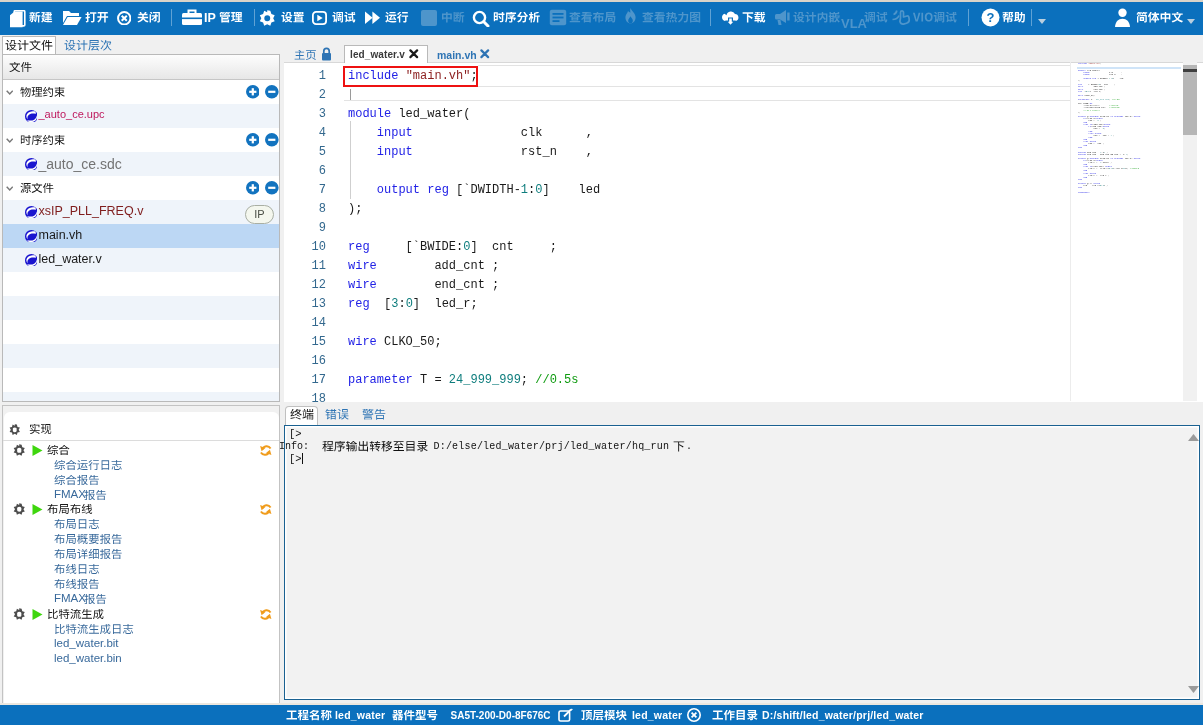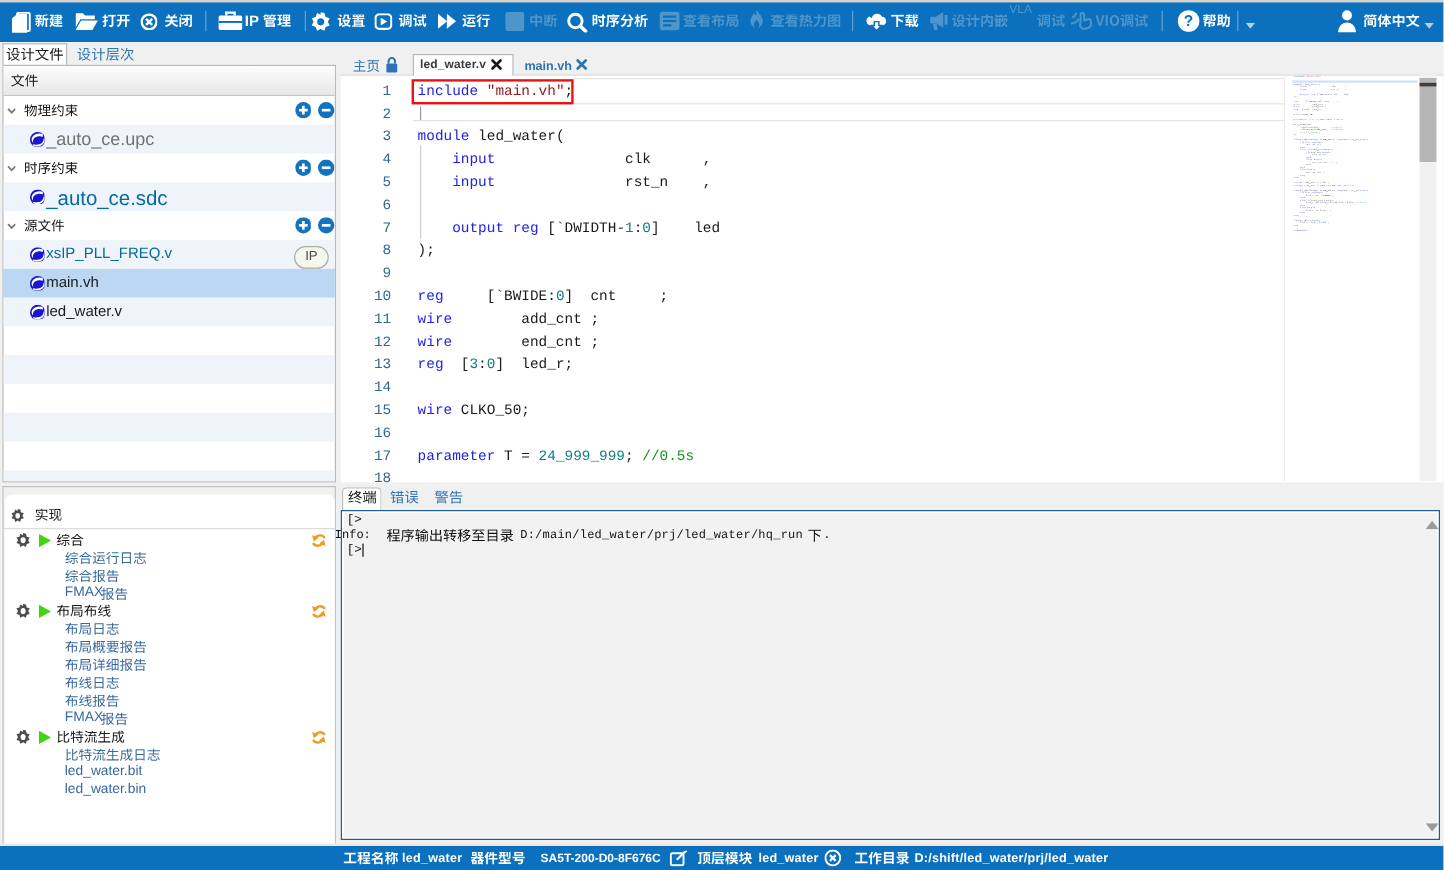--- a/index.html
+++ b/index.html
@@ -100,21 +100,21 @@
       <path fill="#ffffff" d="M0.6 0.3H11.2V1.7H0.6ZM4.9 1.6H6.4V10.5H4.9ZM5.7 4.4 6.7 3.3Q7.2 3.5 7.7 3.8Q8.3 4.1 8.8 4.5Q9.4 4.8 9.9 5.1Q10.4 5.4 10.7 5.7L9.7 7Q9.3 6.7 8.9 6.4Q8.4 6 7.9 5.7Q7.3 5.4 6.8 5Q6.2 4.7 5.7 4.4Z M20.5 0.2 21.5 -0.5Q21.8 -0.2 22 0.1Q22.3 0.3 22.5 0.6Q22.8 0.9 22.9 1.1L21.8 1.9Q21.6 1.5 21.2 1Q20.9 0.6 20.5 0.2ZM12.3 2H23.1V3.1H12.3ZM12.9 0.2H18.2V1.3H12.9ZM14.9 -0.6H16.3V2.6H14.9ZM18.8 -0.6H20.2Q20.1 0.9 20.2 2.4Q20.2 3.8 20.4 5Q20.5 6.2 20.7 7.1Q20.9 8 21.2 8.5Q21.5 9 21.8 9Q22 9 22.1 8.6Q22.2 8.2 22.2 7.3Q22.4 7.5 22.7 7.7Q23 8 23.3 8.1Q23.2 9 23 9.5Q22.8 10 22.5 10.2Q22.2 10.4 21.7 10.4Q21.1 10.4 20.6 10Q20.2 9.5 19.9 8.8Q19.6 8 19.3 7Q19.1 6 19 4.8Q18.9 3.5 18.8 2.2Q18.8 0.8 18.8 -0.6ZM21.5 3.6 22.7 3.9Q22.3 5.3 21.8 6.6Q21.2 7.8 20.4 8.8Q19.6 9.8 18.6 10.6Q18.5 10.3 18.2 10.1Q17.9 9.8 17.7 9.6Q18.6 9 19.3 8.1Q20.1 7.1 20.6 6Q21.1 4.9 21.5 3.6ZM12.5 4H18.5V5.1H12.5ZM15.4 5.3H16.7V10.5H15.4ZM13 7.4Q13 7.2 12.9 7Q12.9 6.8 12.8 6.5Q12.7 6.3 12.6 6.1Q12.8 6.1 12.9 5.9Q13.1 5.8 13.2 5.6Q13.3 5.4 13.6 5Q13.8 4.6 14 4.1Q14.3 3.5 14.5 3L15.8 3.3Q15.6 3.9 15.2 4.6Q14.9 5.2 14.5 5.7Q14.1 6.3 13.8 6.7V6.7Q13.8 6.7 13.7 6.8Q13.6 6.9 13.4 7Q13.3 7.1 13.2 7.2Q13 7.3 13 7.4ZM13 7.4V6.4L13.7 6H18.4L18.4 7.2H14Q13.7 7.2 13.4 7.2Q13.1 7.3 13 7.4ZM12.4 8.1Q13.2 8.1 14.2 8Q15.2 8 16.3 7.9Q17.5 7.8 18.6 7.7L18.6 8.9Q17.5 9 16.4 9.1Q15.4 9.2 14.4 9.2Q13.4 9.3 12.6 9.4Z"></path>
     </svg>
     <svg style="position:absolute;left:773px;top:9px" width="19" height="17" viewBox="0 0 19 17">
       <path fill="#4e95cb" d="M13 1v13l-6-3.4H3.5A1.6 1.6 0 0 1 2 9V6.6A1.6 1.6 0 0 1 3.5 5H7Z"></path>
       <rect x="14.2" y="3.5" width="2.4" height="8" fill="#4e95cb"></rect>
       <path fill="#4e95cb" d="M4.5 11h3l1 5h-3Z"></path>
     </svg>
     <svg class="" style="position:absolute;left:793px;top:12.1px;" width="47.2" height="11.8" viewBox="0 0 47.2 11.8">
       <path fill="#4e95cb" d="M1.2 0.4 2.1 -0.4Q2.4 -0.2 2.8 0.1Q3.2 0.5 3.5 0.8Q3.8 1.1 4 1.4L3 2.3Q2.8 2.1 2.5 1.7Q2.2 1.4 1.9 1Q1.5 0.7 1.2 0.4ZM1.9 10.3 1.6 9.1 1.9 8.6 4.2 6.7Q4.3 7 4.5 7.3Q4.6 7.7 4.7 7.9Q3.9 8.6 3.4 9Q2.9 9.4 2.6 9.7Q2.3 9.9 2.2 10.1Q2 10.2 1.9 10.3ZM0.4 3.1H2.5V4.4H0.4ZM5.9 -0.2H9.1V1.1H5.9ZM4.5 4.5H9.9V5.9H4.5ZM9.5 4.5H9.7L9.9 4.5L10.8 4.8Q10.4 6.1 9.8 7Q9.2 8 8.4 8.6Q7.5 9.3 6.5 9.8Q5.5 10.2 4.3 10.5Q4.2 10.2 4 9.8Q3.9 9.5 3.7 9.3Q4.7 9.1 5.7 8.7Q6.6 8.3 7.3 7.8Q8.1 7.2 8.6 6.5Q9.2 5.7 9.5 4.7ZM6 5.6Q6.5 6.5 7.3 7.3Q8.1 8 9.1 8.5Q10.2 9 11.5 9.3Q11.4 9.4 11.2 9.6Q11 9.8 10.9 10.1Q10.7 10.3 10.6 10.5Q8.6 10 7.2 8.9Q5.7 7.8 4.9 6ZM5.5 -0.2H6.9V1.1Q6.9 1.7 6.7 2.3Q6.5 2.9 6.1 3.5Q5.7 4 4.8 4.4Q4.7 4.3 4.5 4.1Q4.4 3.9 4.2 3.7Q4 3.5 3.9 3.4Q4.6 3.1 5 2.7Q5.3 2.3 5.4 1.9Q5.5 1.5 5.5 1.1ZM8.4 -0.2H9.8V2.4Q9.8 2.6 9.8 2.7Q9.9 2.9 10 2.9Q10 2.9 10.2 2.9Q10.3 2.9 10.4 2.9Q10.5 2.9 10.6 2.9Q10.7 2.9 10.9 2.8Q11.1 2.8 11.2 2.8Q11.2 3 11.3 3.4Q11.3 3.7 11.3 4Q11.2 4 11 4Q10.8 4 10.6 4Q10.5 4 10.4 4Q10.2 4 10.1 4Q9.9 4 9.8 4Q9.3 4 9 3.9Q8.6 3.7 8.5 3.3Q8.4 3 8.4 2.4ZM1.9 10.3Q1.9 10.2 1.8 9.9Q1.6 9.7 1.5 9.5Q1.4 9.3 1.2 9.1Q1.4 9 1.5 8.9Q1.6 8.7 1.7 8.5Q1.8 8.2 1.8 8V3.1H3.2V8.9Q3.2 8.9 3 9.1Q2.8 9.2 2.6 9.5Q2.3 9.7 2.1 9.9Q1.9 10.1 1.9 10.3Z M13.2 0.4 14.1 -0.5Q14.4 -0.2 14.8 0.1Q15.2 0.4 15.5 0.7Q15.8 1 16.1 1.3L15.1 2.3Q14.9 2.1 14.6 1.7Q14.3 1.4 13.9 1.1Q13.5 0.7 13.2 0.4ZM14 10.4 13.7 9.1 14 8.6 16.6 6.8Q16.7 7 16.7 7.2Q16.8 7.5 16.9 7.7Q17 7.9 17.1 8.1Q16.2 8.7 15.6 9.1Q15.1 9.6 14.7 9.8Q14.4 10 14.3 10.2Q14.1 10.3 14 10.4ZM12.2 3.1H14.9V4.5H12.2ZM16.1 3.1H23.2V4.6H16.1ZM19 -0.5H20.5V10.5H19ZM14 10.4Q14 10.3 13.8 10Q13.7 9.8 13.6 9.5Q13.4 9.3 13.3 9.1Q13.5 9 13.8 8.7Q14 8.4 14 8V3.1H15.4V9.1Q15.4 9.1 15.3 9.2Q15.1 9.3 14.9 9.4Q14.7 9.6 14.5 9.7Q14.3 9.9 14.2 10.1Q14 10.3 14 10.4Z M28.8 4.7 29.8 3.9Q30.2 4.2 30.7 4.6Q31.1 5.1 31.5 5.5Q32 5.9 32.4 6.3Q32.7 6.7 33 7.1L31.8 8Q31.6 7.6 31.2 7.2Q30.9 6.8 30.4 6.4Q30 5.9 29.6 5.5Q29.1 5.1 28.8 4.7ZM28.8 -0.6H30.2V2.2Q30.2 2.8 30.2 3.5Q30.1 4.1 29.9 4.7Q29.7 5.4 29.3 6Q29 6.6 28.4 7.2Q27.9 7.7 27.1 8.2Q27 8.1 26.8 7.9Q26.6 7.7 26.4 7.5Q26.2 7.3 26 7.2Q26.8 6.8 27.3 6.3Q27.8 5.8 28.1 5.3Q28.4 4.8 28.5 4.3Q28.7 3.7 28.7 3.2Q28.8 2.7 28.8 2.2ZM24.7 1.4H33.6V2.8H26.1V10.5H24.7ZM33 1.4H34.4V8.9Q34.4 9.5 34.3 9.8Q34.1 10.1 33.7 10.3Q33.4 10.4 32.8 10.5Q32.2 10.5 31.4 10.5Q31.4 10.3 31.3 10.1Q31.3 9.8 31.2 9.5Q31.1 9.3 31 9.1Q31.3 9.1 31.7 9.1Q32 9.1 32.3 9.1Q32.6 9.1 32.7 9.1Q32.9 9.1 32.9 9.1Q33 9 33 8.9Z M45.5 3.4H45.7L45.9 3.3L46.8 3.5Q46.6 4.3 46.5 5.1Q46.3 5.9 46.1 6.5L45.1 6.2Q45.2 5.9 45.3 5.4Q45.3 5 45.4 4.5Q45.5 4 45.5 3.6ZM42.6 3.4H45.9V4.6H42.2ZM35.8 3.7H41.5V5H35.8ZM37.3 6H40.1V7.2H37.3ZM37.3 8.3H40.1V9.6H37.3ZM36.6 2.6H38V10.5H36.6ZM39.5 2.6H40.8V10.3H39.5ZM42.2 2.3 43.5 2.5Q43.3 3.7 43 4.8Q42.7 5.9 42.2 6.7Q42.1 6.6 41.9 6.4Q41.7 6.3 41.5 6.2Q41.3 6 41.1 6Q41.5 5.3 41.8 4.3Q42.1 3.4 42.2 2.3ZM36.5 -0.2H37.9V1H44.7V-0.2H46.2V2.2H36.5ZM40.5 -0.6H42V1.7H40.5ZM43.3 5.1H44.7V5.5Q44.7 5.9 44.6 6.5Q44.5 7.1 44.2 7.8Q44 8.5 43.4 9.2Q42.9 9.9 42 10.5Q41.8 10.3 41.5 10Q41.2 9.8 40.9 9.6Q41.8 9.1 42.2 8.5Q42.7 7.9 43 7.4Q43.2 6.8 43.2 6.3Q43.3 5.8 43.3 5.5ZM44.5 6.6Q44.8 7.5 45.4 8.3Q46 9 46.8 9.4Q46.7 9.6 46.5 9.7Q46.3 9.9 46.1 10.1Q46 10.3 45.9 10.5Q45 10 44.3 9Q43.7 8 43.3 6.9Z"></path>
     </svg>
-    <div class="ab" style="left:841px;top:3px;color:#4e95cb;font-weight:normal;font-size:10px">VLA</div>
+    <div class="ab" style="left:841px;top:16px;color:#4e95cb;font-weight:bold;font-size:13px">VLA</div>
     <svg class="" style="position:absolute;left:864px;top:12.1px;" width="23.6" height="11.8" viewBox="0 0 23.6 11.8">
       <path fill="#4e95cb" d="M4.4 -0.2H5.6V4.4Q5.6 5.1 5.6 5.9Q5.5 6.7 5.4 7.6Q5.3 8.4 5 9.1Q4.7 9.9 4.3 10.5Q4.2 10.4 4 10.2Q3.8 10.1 3.7 9.9Q3.5 9.8 3.3 9.7Q3.8 9 4 8.1Q4.3 7.2 4.3 6.2Q4.4 5.3 4.4 4.4ZM5.1 -0.2H10.4V1.1H5.1ZM9.8 -0.2H11V9Q11 9.5 10.9 9.8Q10.8 10.1 10.5 10.2Q10.2 10.4 9.8 10.4Q9.4 10.5 8.8 10.5Q8.7 10.3 8.7 10.1Q8.6 9.8 8.5 9.6Q8.4 9.4 8.4 9.2Q8.7 9.2 9.1 9.2Q9.4 9.2 9.5 9.2Q9.8 9.2 9.8 9ZM6.2 2.1H9.2V3.1H6.2ZM5.9 3.9H9.5V4.9H5.9ZM7.1 1.3H8.2V4.6H7.1ZM6.6 5.6H9.2V8.5H6.6V7.6H8.2V6.6H6.6ZM6 5.6H7.1V9.1H6ZM0.9 0.4 1.9 -0.4Q2.2 -0.2 2.5 0.2Q2.9 0.5 3.2 0.8Q3.6 1.1 3.8 1.4L2.8 2.4Q2.6 2.1 2.3 1.8Q2 1.4 1.6 1.1Q1.3 0.7 0.9 0.4ZM1.9 10.3 1.6 9 1.8 8.6 3.8 6.9Q3.9 7.2 4.1 7.5Q4.2 7.9 4.3 8.1Q3.6 8.7 3.2 9.1Q2.8 9.5 2.5 9.7Q2.3 9.9 2.1 10.1Q2 10.2 1.9 10.3ZM0.4 3.1H2.5V4.4H0.4ZM1.9 10.3Q1.9 10.1 1.7 10Q1.5 9.8 1.4 9.6Q1.2 9.5 1.1 9.4Q1.2 9.2 1.4 9Q1.6 8.8 1.7 8.5Q1.8 8.2 1.8 7.8V3.1H3.2V8.5Q3.2 8.5 3.1 8.6Q2.9 8.8 2.7 9Q2.6 9.2 2.4 9.4Q2.2 9.7 2.1 9.9Q1.9 10.1 1.9 10.3Z M12.9 0.4 13.9 -0.4Q14.2 -0.2 14.5 0.1Q14.9 0.5 15.2 0.8Q15.5 1.1 15.7 1.3L14.8 2.3Q14.6 2.1 14.3 1.7Q14 1.4 13.6 1.1Q13.3 0.7 12.9 0.4ZM13.8 10.3 13.5 9.1 13.9 8.6 16.2 7.2Q16.2 7.5 16.3 7.8Q16.4 8.2 16.5 8.4Q15.7 8.9 15.2 9.3Q14.7 9.6 14.4 9.8Q14.2 10 14 10.1Q13.9 10.2 13.8 10.3ZM12.4 3.1H14.5V4.4H12.4ZM15.9 1.7H23.2V3H15.9ZM16.3 4.4H19.4V5.7H16.3ZM17.3 5.2H18.5V8.6L17.3 8.7ZM16.1 8.5Q16.8 8.3 17.8 8.1Q18.7 7.8 19.7 7.6L19.9 8.8Q19 9.1 18.1 9.3Q17.2 9.6 16.4 9.8ZM21.1 0.1 22 -0.5Q22.4 -0.1 22.7 0.3Q23 0.8 23.2 1.1L22.2 1.8Q22 1.4 21.7 1Q21.4 0.5 21.1 0.1ZM19.6 -0.5H21Q21 0.9 21 2.2Q21.1 3.6 21.2 4.7Q21.3 5.9 21.4 6.7Q21.5 7.6 21.6 8Q21.8 8.5 21.9 8.5Q22.1 8.5 22.1 8.1Q22.2 7.7 22.2 6.9Q22.3 7 22.6 7.2Q22.8 7.3 23 7.5Q23.2 7.6 23.3 7.7Q23.2 8.5 23.1 9.1Q22.9 9.6 22.7 9.9Q22.5 10.2 22.3 10.3Q22.1 10.4 21.9 10.4Q21.3 10.4 21 9.9Q20.6 9.4 20.3 8.5Q20 7.6 19.9 6.2Q19.7 4.9 19.7 3.2Q19.6 1.5 19.6 -0.5ZM13.8 10.3Q13.7 10.1 13.6 9.9Q13.5 9.7 13.4 9.4Q13.3 9.2 13.1 9.1Q13.3 8.9 13.6 8.7Q13.8 8.4 13.8 8V3.1H15.1V9Q15.1 9 15 9.1Q14.8 9.2 14.6 9.3Q14.5 9.5 14.3 9.6Q14.1 9.8 13.9 10Q13.8 10.1 13.8 10.3Z"></path>
     </svg>
     <svg style="position:absolute;left:891px;top:9px" width="20" height="17" viewBox="0 0 20 17">
       <path fill="none" stroke="#4e95cb" stroke-width="1.7" d="M2.5 5.5C4.5 5 5.5 3.5 5.8 1.5M1.5 10.5C5 10.5 7 9 8 6.5"></path>
       <path fill="none" stroke="#4e95cb" stroke-width="1.7" stroke-linejoin="round" d="M9.5 9V3.4a1.5 1.5 0 0 1 3 0V8l3.6-1a1.4 1.4 0 0 1 1.7 1l.4 2.2c.3 1.8-.8 3.6-2.6 4.1l-2.3.6c-1.9.5-3.8-.6-4.4-2.4Z"></path>
     </svg>
     <svg class="" style="position:absolute;left:913px;top:12.1px;" width="43.9" height="11.8" viewBox="0 0 43.9 11.8">
       <path fill="#4e95cb" d="M2.6 9.4 -0.1 0.7H1.8L2.9 5Q3.1 5.7 3.3 6.4Q3.5 7 3.7 7.8H3.7Q3.9 7 4.1 6.4Q4.3 5.7 4.5 5L5.6 0.7H7.4L4.7 9.4Z M8.4 9.4V0.7H10.1V9.4Z M15.7 9.6Q14.6 9.6 13.7 9.1Q12.8 8.5 12.3 7.5Q11.8 6.5 11.8 5Q11.8 3.6 12.3 2.6Q12.8 1.6 13.7 1.1Q14.6 0.5 15.7 0.5Q16.9 0.5 17.8 1.1Q18.7 1.6 19.2 2.6Q19.6 3.6 19.6 5Q19.6 6.5 19.2 7.5Q18.7 8.5 17.8 9.1Q16.9 9.6 15.7 9.6ZM15.7 8.1Q16.4 8.1 16.9 7.7Q17.3 7.3 17.6 6.6Q17.9 6 17.9 5Q17.9 4.1 17.6 3.4Q17.3 2.8 16.9 2.4Q16.4 2 15.7 2Q15.1 2 14.6 2.4Q14.1 2.8 13.9 3.4Q13.6 4.1 13.6 5Q13.6 6 13.9 6.6Q14.1 7.3 14.6 7.7Q15.1 8.1 15.7 8.1Z M24.7 -0.2H25.9V4.4Q25.9 5.1 25.9 5.9Q25.8 6.7 25.7 7.6Q25.5 8.4 25.3 9.1Q25 9.9 24.6 10.5Q24.5 10.4 24.3 10.2Q24.1 10.1 23.9 9.9Q23.7 9.8 23.6 9.7Q24.1 9 24.3 8.1Q24.5 7.2 24.6 6.2Q24.7 5.3 24.7 4.4ZM25.4 -0.2H30.7V1.1H25.4ZM30 -0.2H31.3V9Q31.3 9.5 31.2 9.8Q31.1 10.1 30.8 10.2Q30.5 10.4 30.1 10.4Q29.7 10.5 29.1 10.5Q29 10.3 29 10.1Q28.9 9.8 28.8 9.6Q28.7 9.4 28.6 9.2Q29 9.2 29.4 9.2Q29.7 9.2 29.8 9.2Q30 9.2 30 9ZM26.4 2.1H29.5V3.1H26.4ZM26.2 3.9H29.8V4.9H26.2ZM27.4 1.3H28.5V4.6H27.4ZM26.9 5.6H29.5V8.5H26.9V7.6H28.5V6.6H26.9ZM26.3 5.6H27.3V9.1H26.3ZM21.2 0.4 22.1 -0.4Q22.5 -0.2 22.8 0.2Q23.2 0.5 23.5 0.8Q23.9 1.1 24 1.4L23.1 2.4Q22.9 2.1 22.6 1.8Q22.3 1.4 21.9 1.1Q21.6 0.7 21.2 0.4ZM22.2 10.3 21.9 9 22.1 8.6 24.1 6.9Q24.2 7.2 24.3 7.5Q24.5 7.9 24.6 8.1Q23.9 8.7 23.5 9.1Q23 9.5 22.8 9.7Q22.5 9.9 22.4 10.1Q22.3 10.2 22.2 10.3ZM20.7 3.1H22.8V4.4H20.7ZM22.2 10.3Q22.1 10.1 22 10Q21.8 9.8 21.6 9.6Q21.5 9.5 21.4 9.4Q21.5 9.2 21.7 9Q21.9 8.8 22 8.5Q22.1 8.2 22.1 7.8V3.1H23.5V8.5Q23.5 8.5 23.3 8.6Q23.2 8.8 23 9Q22.8 9.2 22.7 9.4Q22.5 9.7 22.3 9.9Q22.2 10.1 22.2 10.3Z M33.2 0.4 34.1 -0.4Q34.5 -0.2 34.8 0.1Q35.2 0.5 35.5 0.8Q35.8 1.1 36 1.3L35 2.3Q34.9 2.1 34.6 1.7Q34.3 1.4 33.9 1.1Q33.5 0.7 33.2 0.4ZM34.1 10.3 33.8 9.1 34.2 8.6 36.5 7.2Q36.5 7.5 36.6 7.8Q36.7 8.2 36.8 8.4Q36 8.9 35.5 9.3Q35 9.6 34.7 9.8Q34.5 10 34.3 10.1Q34.2 10.2 34.1 10.3ZM32.7 3.1H34.8V4.4H32.7ZM36.2 1.7H43.5V3H36.2ZM36.6 4.4H39.7V5.7H36.6ZM37.5 5.2H38.8V8.6L37.5 8.7ZM36.4 8.5Q37.1 8.3 38 8.1Q39 7.8 40 7.6L40.2 8.8Q39.3 9.1 38.4 9.3Q37.5 9.6 36.7 9.8ZM41.4 0.1 42.3 -0.5Q42.6 -0.1 43 0.3Q43.3 0.8 43.5 1.1L42.5 1.8Q42.3 1.4 42 1Q41.7 0.5 41.4 0.1ZM39.8 -0.5H41.3Q41.3 0.9 41.3 2.2Q41.4 3.6 41.4 4.7Q41.5 5.9 41.6 6.7Q41.8 7.6 41.9 8Q42.1 8.5 42.2 8.5Q42.3 8.5 42.4 8.1Q42.5 7.7 42.5 6.9Q42.6 7 42.9 7.2Q43.1 7.3 43.3 7.5Q43.5 7.6 43.6 7.7Q43.5 8.5 43.3 9.1Q43.2 9.6 43 9.9Q42.8 10.2 42.6 10.3Q42.4 10.4 42.2 10.4Q41.6 10.4 41.2 9.9Q40.8 9.4 40.6 8.5Q40.3 7.6 40.2 6.2Q40 4.9 39.9 3.2Q39.9 1.5 39.8 -0.5ZM34.1 10.3Q34 10.1 33.9 9.9Q33.8 9.7 33.7 9.4Q33.5 9.2 33.4 9.1Q33.6 8.9 33.8 8.7Q34.1 8.4 34.1 8V3.1H35.4V9Q35.4 9 35.3 9.1Q35.1 9.2 34.9 9.3Q34.7 9.5 34.5 9.6Q34.3 9.8 34.2 10Q34.1 10.1 34.1 10.3Z"></path>
     </svg>
@@ -173,63 +173,63 @@
     </svg>
     <svg style="position:absolute;left:265.2px;top:85.2px" width="13.6" height="13.6" viewBox="0 0 13.6 13.6">
       <circle cx="6.8" cy="6.8" r="6.8" fill="#1273bf"></circle>
       <rect x="3.1999999999999997" y="5.699999999999999" width="7.2" height="2.2" fill="#fff"></rect>
     </svg>
     <svg style="position:absolute;left:24.5px;top:109.6px" width="12.8" height="12.8" viewBox="0 0 12.8 12.8">
       <circle cx="6.4" cy="6.4" r="6.4" fill="#1a15cf"></circle>
       <path fill="#fff" d="M10.7 1.8000000000000007c-3.1-1.1-6.9-.2-8.6 2.2-1.2 1.7-.9 3.8.6 5.2-.6-1.7-.2-3.4 1.3-4.5 1.7-1.3 4.3-1.6 6.7-.8Z"></path>
       <path fill="#fff" d="M2.5000000000000004 11.3c2.9 1.4 6.6.9 8.4-1.2 1.3-1.5 1.3-3.4.2-4.9.4 1.6-.1 3.2-1.6 4.2-1.8 1.2-4.4 1.5-7 .9Z"></path>
     </svg>
-    <div class="ab" style="left:38.5px;top:108px;font-size:15px;color:#737373">_auto_ce.upc</div>
+    <div class="ab" style="left:38.5px;top:108px;font-size:11px;color:#be185d">_auto_ce.upc</div>
     <svg style="position:absolute;left:5.8px;top:137.8px" width="7.5" height="5.5" viewBox="0 0 7.5 5.5">
       <path fill="none" stroke="#787878" stroke-width="1.5" d="M0.7 0.7L3.75 3.9L6.8 0.7"></path>
     </svg>
     <svg class="" style="position:absolute;left:20px;top:134.8px;" width="45.2" height="11.3" viewBox="0 0 45.2 11.3">
       <path fill="#1a1a1a" d="M1.3 0.5H4.5V7.8H1.3V7.1H3.7V1.3H1.3ZM1.4 3.7H4V4.5H1.4ZM0.9 0.5H1.7V8.8H0.9ZM5 1.8H10.9V2.7H5ZM8.6 -0.4H9.5V8.7Q9.5 9.1 9.4 9.4Q9.2 9.6 8.9 9.7Q8.6 9.8 8.1 9.8Q7.5 9.8 6.7 9.8Q6.6 9.7 6.5 9.4Q6.5 9.1 6.4 9Q6.8 9 7.2 9Q7.6 9 7.9 9Q8.2 9 8.3 9Q8.5 9 8.6 8.9Q8.6 8.8 8.6 8.7ZM5.4 3.9 6.1 3.6Q6.4 4 6.7 4.5Q7 5 7.3 5.4Q7.6 5.9 7.8 6.3L7.1 6.7Q6.9 6.3 6.6 5.9Q6.3 5.4 6 4.9Q5.7 4.4 5.4 3.9Z M14.6 2.4H20.3V3.1H14.6ZM13.9 5.2H21.4V6H13.9ZM17.4 5.5H18.3V9Q18.3 9.3 18.2 9.5Q18 9.7 17.7 9.8Q17.4 9.9 16.9 9.9Q16.4 10 15.6 10Q15.6 9.8 15.5 9.6Q15.4 9.3 15.3 9.2Q15.8 9.2 16.1 9.2Q16.5 9.2 16.8 9.2Q17 9.2 17.1 9.2Q17.3 9.2 17.4 9.1Q17.4 9.1 17.4 8.9ZM21.1 5.2H21.3L21.4 5.2L22 5.5Q21.6 6.1 21.1 6.7Q20.6 7.3 20.2 7.7L19.5 7.4Q19.9 7 20.4 6.5Q20.8 5.9 21.1 5.4ZM20 2.4H20.2L20.4 2.4L21 2.8Q20.6 3.2 20.1 3.6Q19.6 4 19 4.3Q18.5 4.7 18 4.9Q17.9 4.8 17.7 4.7Q17.6 4.5 17.5 4.4Q18 4.2 18.4 3.9Q18.9 3.6 19.3 3.2Q19.8 2.9 20 2.6ZM13.1 0.8H22V1.6H13.1ZM12.7 0.8H13.5V4Q13.5 4.6 13.4 5.4Q13.4 6.2 13.3 7Q13.2 7.8 12.9 8.6Q12.7 9.3 12.4 10Q12.3 9.9 12.2 9.8Q12 9.7 11.9 9.6Q11.8 9.5 11.7 9.5Q12 8.9 12.2 8.2Q12.4 7.5 12.5 6.7Q12.6 6 12.6 5.3Q12.7 4.6 12.7 4ZM15.5 4.1 16 3.6Q16.5 3.8 17.1 4.1Q17.8 4.4 18.3 4.6Q18.9 4.9 19.3 5.2L18.7 5.7Q18.4 5.5 17.8 5.2Q17.3 4.9 16.7 4.6Q16 4.3 15.5 4.1ZM16.6 -0.3 17.4 -0.5Q17.6 -0.2 17.9 0.2Q18.1 0.7 18.2 0.9L17.3 1.2Q17.2 0.9 17 0.5Q16.8 0.1 16.6 -0.3Z M23.4 7Q23.3 6.9 23.3 6.7Q23.3 6.6 23.2 6.4Q23.2 6.3 23.1 6.2Q23.3 6.2 23.5 6Q23.7 5.8 24 5.5Q24.1 5.3 24.4 5Q24.7 4.6 25.1 4.1Q25.4 3.6 25.8 3.1Q26.2 2.5 26.5 1.9L27.2 2.4Q26.5 3.5 25.6 4.6Q24.8 5.7 23.9 6.5V6.5Q23.9 6.5 23.8 6.6Q23.8 6.6 23.6 6.7Q23.5 6.8 23.4 6.8Q23.4 6.9 23.4 7ZM23.4 7 23.3 6.3 23.8 6 27.2 5.5Q27.2 5.6 27.2 5.8Q27.2 6.1 27.3 6.2Q26.1 6.4 25.3 6.5Q24.6 6.7 24.2 6.7Q23.8 6.8 23.6 6.9Q23.5 6.9 23.4 7ZM23.3 4.2Q23.3 4.2 23.2 4Q23.2 3.9 23.1 3.7Q23.1 3.5 23 3.4Q23.2 3.4 23.3 3.2Q23.5 3 23.7 2.8Q23.8 2.6 24 2.3Q24.2 2 24.4 1.5Q24.7 1.1 24.9 0.6Q25.2 0.1 25.4 -0.4L26.2 -0.1Q25.9 0.6 25.5 1.3Q25.1 2 24.7 2.6Q24.3 3.3 23.8 3.8V3.8Q23.8 3.8 23.7 3.8Q23.7 3.9 23.6 4Q23.4 4 23.4 4.1Q23.3 4.2 23.3 4.2ZM23.3 4.2 23.3 3.6 23.7 3.4 26.1 3.2Q26.1 3.3 26.1 3.5Q26.1 3.7 26.1 3.8Q25.2 3.9 24.7 4Q24.2 4.1 23.9 4.1Q23.6 4.1 23.5 4.2Q23.4 4.2 23.3 4.2ZM23.1 8.4Q23.6 8.4 24.3 8.2Q25 8.1 25.8 8Q26.6 7.8 27.4 7.7L27.4 8.4Q26.3 8.6 25.2 8.9Q24.1 9.1 23.2 9.3ZM28.5 1.6H32.6V2.4H28.5ZM32.2 1.6H33Q33 1.6 33 1.7Q33 1.8 33 1.9Q33 2 33 2.1Q33 4 32.9 5.3Q32.8 6.6 32.8 7.4Q32.7 8.3 32.6 8.7Q32.5 9.2 32.3 9.4Q32.1 9.7 31.9 9.7Q31.7 9.8 31.4 9.9Q31.1 9.9 30.7 9.9Q30.2 9.9 29.8 9.9Q29.7 9.7 29.7 9.4Q29.6 9.2 29.5 9Q30 9.1 30.5 9.1Q30.9 9.1 31.1 9.1Q31.3 9.1 31.4 9.1Q31.5 9 31.6 8.9Q31.7 8.8 31.8 8.3Q31.9 7.9 32 7.1Q32 6.2 32.1 4.9Q32.2 3.6 32.2 1.8ZM29 -0.5 29.8 -0.3Q29.6 0.6 29.3 1.4Q29 2.1 28.7 2.8Q28.3 3.5 27.9 4.1Q27.9 4 27.7 3.9Q27.6 3.8 27.5 3.7Q27.3 3.7 27.2 3.6Q27.6 3.1 28 2.5Q28.3 1.8 28.5 1.1Q28.8 0.3 29 -0.5ZM28.2 4.4 28.8 3.9Q29.2 4.2 29.7 4.7Q30.1 5.1 30.5 5.5Q30.8 5.9 31 6.3L30.4 6.8Q30.2 6.5 29.8 6Q29.5 5.6 29.1 5.2Q28.6 4.7 28.2 4.4Z M34.8 0.7H44.4V1.5H34.8ZM39.1 -0.4H40V9.9H39.1ZM39 5.6 39.7 5.9Q39.3 6.5 38.8 7Q38.2 7.6 37.6 8.1Q37 8.5 36.3 8.9Q35.6 9.3 34.9 9.6Q34.9 9.5 34.8 9.3Q34.7 9.2 34.6 9.1Q34.5 8.9 34.4 8.9Q35 8.6 35.7 8.3Q36.4 7.9 37 7.5Q37.6 7.1 38.1 6.6Q38.6 6.1 39 5.6ZM40.1 5.6Q40.6 6.3 41.4 6.9Q42.1 7.5 43 8.1Q43.9 8.6 44.8 8.8Q44.7 8.9 44.6 9.1Q44.5 9.2 44.4 9.3Q44.3 9.5 44.2 9.6Q43.3 9.2 42.4 8.7Q41.5 8.1 40.7 7.4Q40 6.7 39.4 5.9ZM36.4 3.5V5.3H42.7V3.5ZM35.5 2.8H43.6V6H35.5Z"></path>
     </svg>
     <svg style="position:absolute;left:245.7px;top:133.2px" width="13.6" height="13.6" viewBox="0 0 13.6 13.6">
       <circle cx="6.8" cy="6.8" r="6.8" fill="#1273bf"></circle>
       <rect x="3.1999999999999997" y="5.699999999999999" width="7.2" height="2.2" fill="#fff"></rect>
       <rect x="5.699999999999999" y="3.1999999999999997" width="2.2" height="7.2" fill="#fff"></rect>
     </svg>
     <svg style="position:absolute;left:265.2px;top:133.2px" width="13.6" height="13.6" viewBox="0 0 13.6 13.6">
       <circle cx="6.8" cy="6.8" r="6.8" fill="#1273bf"></circle>
       <rect x="3.1999999999999997" y="5.699999999999999" width="7.2" height="2.2" fill="#fff"></rect>
     </svg>
     <svg style="position:absolute;left:24.5px;top:157.6px" width="12.8" height="12.8" viewBox="0 0 12.8 12.8">
       <circle cx="6.4" cy="6.4" r="6.4" fill="#1a15cf"></circle>
       <path fill="#fff" d="M10.7 1.8000000000000007c-3.1-1.1-6.9-.2-8.6 2.2-1.2 1.7-.9 3.8.6 5.2-.6-1.7-.2-3.4 1.3-4.5 1.7-1.3 4.3-1.6 6.7-.8Z"></path>
       <path fill="#fff" d="M2.5000000000000004 11.3c2.9 1.4 6.6.9 8.4-1.2 1.3-1.5 1.3-3.4.2-4.9.4 1.6-.1 3.2-1.6 4.2-1.8 1.2-4.4 1.5-7 .9Z"></path>
     </svg>
-    <div class="ab" style="left:38.5px;top:156px;font-size:17px;color:#0369a1">_auto_ce.sdc</div>
+    <div class="ab" style="left:38.5px;top:156px;font-size:14px;color:#737373">_auto_ce.sdc</div>
     <svg style="position:absolute;left:5.8px;top:185.8px" width="7.5" height="5.5" viewBox="0 0 7.5 5.5">
       <path fill="none" stroke="#787878" stroke-width="1.5" d="M0.7 0.7L3.75 3.9L6.8 0.7"></path>
     </svg>
     <svg class="" style="position:absolute;left:20px;top:182.8px;" width="33.9" height="11.3" viewBox="0 0 33.9 11.3">
       <path fill="#1a1a1a" d="M4.1 0.1H10.7V0.9H4.1ZM3.8 0.1H4.6V3.2Q4.6 3.9 4.6 4.8Q4.5 5.7 4.4 6.6Q4.2 7.5 3.9 8.3Q3.6 9.2 3.1 9.9Q3.1 9.8 2.9 9.7Q2.8 9.7 2.7 9.6Q2.5 9.5 2.4 9.4Q2.9 8.8 3.2 8Q3.5 7.2 3.6 6.3Q3.7 5.5 3.8 4.7Q3.8 3.9 3.8 3.2ZM6.1 4.4V5.4H9.5V4.4ZM6.1 2.8V3.8H9.5V2.8ZM5.3 2.2H10.3V6.1H5.3ZM5.7 6.7 6.5 6.9Q6.3 7.3 6 7.8Q5.8 8.2 5.5 8.6Q5.3 9 5 9.3Q5 9.2 4.8 9.1Q4.7 9 4.6 9Q4.5 8.9 4.4 8.8Q4.7 8.4 5.1 7.9Q5.5 7.3 5.7 6.7ZM8.9 6.9 9.6 6.6Q9.9 7 10.1 7.4Q10.4 7.8 10.6 8.2Q10.8 8.5 10.9 8.8L10.1 9.2Q10 8.9 9.8 8.5Q9.6 8.1 9.4 7.7Q9.1 7.3 8.9 6.9ZM7.3 1 8.3 1.2Q8.1 1.6 7.9 2Q7.8 2.4 7.6 2.6L6.9 2.4Q7.1 2.1 7.2 1.7Q7.3 1.3 7.3 1ZM7.3 5.8H8.1V9.1Q8.1 9.4 8.1 9.5Q8 9.7 7.8 9.8Q7.5 9.9 7.2 9.9Q6.8 9.9 6.2 9.9Q6.2 9.8 6.1 9.6Q6.1 9.4 6 9.2Q6.4 9.2 6.7 9.2Q7 9.2 7.2 9.2Q7.3 9.2 7.3 9ZM1 0.3 1.5 -0.3Q1.8 -0.1 2.1 0.1Q2.5 0.3 2.8 0.5Q3.2 0.7 3.4 0.9L2.9 1.6Q2.7 1.4 2.3 1.2Q2 0.9 1.6 0.7Q1.3 0.5 1 0.3ZM0.4 3.3 0.9 2.7Q1.2 2.9 1.6 3.1Q2 3.3 2.3 3.5Q2.6 3.7 2.8 3.8L2.3 4.5Q2.1 4.4 1.8 4.1Q1.5 3.9 1.1 3.7Q0.7 3.5 0.4 3.3ZM0.7 9.3Q0.9 8.9 1.2 8.3Q1.5 7.7 1.8 7Q2.1 6.3 2.4 5.7L3.1 6.1Q2.8 6.7 2.6 7.4Q2.3 8 2 8.6Q1.7 9.3 1.4 9.8Z M19.5 1.9 20.4 2.2Q19.7 4.2 18.5 5.7Q17.4 7.2 15.9 8.2Q14.3 9.3 12.2 9.9Q12.2 9.8 12.1 9.7Q12 9.5 11.9 9.4Q11.8 9.2 11.7 9.1Q13.7 8.5 15.2 7.6Q16.7 6.6 17.8 5.2Q18.8 3.9 19.5 1.9ZM14.4 2Q15 3.7 16.1 5.1Q17.2 6.6 18.7 7.6Q20.3 8.6 22.2 9.1Q22.1 9.2 22 9.3Q21.9 9.5 21.8 9.6Q21.7 9.7 21.6 9.9Q19.6 9.3 18.1 8.2Q16.5 7.2 15.4 5.7Q14.3 4.1 13.6 2.2ZM11.9 1.5H22.1V2.4H11.9ZM16.1 -0.3 17 -0.5Q17.2 -0.1 17.5 0.4Q17.7 0.9 17.9 1.2L16.9 1.5Q16.8 1.2 16.6 0.7Q16.3 0.2 16.1 -0.3Z M29.4 -0.3H30.3V9.9H29.4ZM27.5 0.1 28.3 0.3Q28.1 1.1 27.9 1.8Q27.7 2.6 27.4 3.2Q27.1 3.9 26.8 4.4Q26.7 4.4 26.6 4.3Q26.5 4.2 26.3 4.1Q26.2 4 26.1 4Q26.4 3.5 26.7 2.9Q27 2.3 27.2 1.6Q27.4 0.8 27.5 0.1ZM27.6 1.9H32.9V2.7H27.4ZM26.2 5.2H33.4V6H26.2ZM25.6 -0.4 26.4 -0.2Q26.1 0.8 25.6 1.7Q25.1 2.7 24.6 3.5Q24 4.3 23.4 4.9Q23.4 4.8 23.3 4.7Q23.2 4.5 23.1 4.4Q23 4.2 23 4.1Q23.5 3.5 24 2.8Q24.5 2.1 24.9 1.3Q25.3 0.4 25.6 -0.4ZM24.5 2.5 25.3 1.7 25.3 1.7V9.9H24.5Z"></path>
     </svg>
     <svg style="position:absolute;left:245.7px;top:181.2px" width="13.6" height="13.6" viewBox="0 0 13.6 13.6">
       <circle cx="6.8" cy="6.8" r="6.8" fill="#1273bf"></circle>
       <rect x="3.1999999999999997" y="5.699999999999999" width="7.2" height="2.2" fill="#fff"></rect>
       <rect x="5.699999999999999" y="3.1999999999999997" width="2.2" height="7.2" fill="#fff"></rect>
     </svg>
     <svg style="position:absolute;left:265.2px;top:181.2px" width="13.6" height="13.6" viewBox="0 0 13.6 13.6">
       <circle cx="6.8" cy="6.8" r="6.8" fill="#1273bf"></circle>
       <rect x="3.1999999999999997" y="5.699999999999999" width="7.2" height="2.2" fill="#fff"></rect>
     </svg>
     <svg style="position:absolute;left:24.5px;top:205.6px" width="12.8" height="12.8" viewBox="0 0 12.8 12.8">
       <circle cx="6.4" cy="6.4" r="6.4" fill="#1a15cf"></circle>
       <path fill="#fff" d="M10.7 1.8000000000000007c-3.1-1.1-6.9-.2-8.6 2.2-1.2 1.7-.9 3.8.6 5.2-.6-1.7-.2-3.4 1.3-4.5 1.7-1.3 4.3-1.6 6.7-.8Z"></path>
       <path fill="#fff" d="M2.5000000000000004 11.3c2.9 1.4 6.6.9 8.4-1.2 1.3-1.5 1.3-3.4.2-4.9.4 1.6-.1 3.2-1.6 4.2-1.8 1.2-4.4 1.5-7 .9Z"></path>
     </svg>
-    <div class="ab" style="left:38.5px;top:204px;font-size:12.5px;color:#0369a1">xsIP_PLL_FREQ.v</div>
+    <div class="ab" style="left:38.5px;top:204px;font-size:12.5px;color:#7f1d1d">xsIP_PLL_FREQ.v</div>
     <div class="ab" style="left:245px;top:204.5px;width:29px;height:19px;background:#f4f7ee;border:1px solid #a9afa3;border-radius:10px;box-sizing:border-box;text-align:center;font-size:11px;color:#4a4f46;line-height:17px">IP</div>
     <svg style="position:absolute;left:24.5px;top:229.6px" width="12.8" height="12.8" viewBox="0 0 12.8 12.8">
       <circle cx="6.4" cy="6.4" r="6.4" fill="#1a15cf"></circle>
       <path fill="#fff" d="M10.7 1.8000000000000007c-3.1-1.1-6.9-.2-8.6 2.2-1.2 1.7-.9 3.8.6 5.2-.6-1.7-.2-3.4 1.3-4.5 1.7-1.3 4.3-1.6 6.7-.8Z"></path>
       <path fill="#fff" d="M2.5000000000000004 11.3c2.9 1.4 6.6.9 8.4-1.2 1.3-1.5 1.3-3.4.2-4.9.4 1.6-.1 3.2-1.6 4.2-1.8 1.2-4.4 1.5-7 .9Z"></path>
     </svg>
     <div class="ab" style="left:38.5px;top:228px;font-size:12.5px;color:#1a1a1a">main.vh</div>
     <svg style="position:absolute;left:24.5px;top:253.6px" width="12.8" height="12.8" viewBox="0 0 12.8 12.8">
       <circle cx="6.4" cy="6.4" r="6.4" fill="#1a15cf"></circle>
       <path fill="#fff" d="M10.7 1.8000000000000007c-3.1-1.1-6.9-.2-8.6 2.2-1.2 1.7-.9 3.8.6 5.2-.6-1.7-.2-3.4 1.3-4.5 1.7-1.3 4.3-1.6 6.7-.8Z"></path>
@@ -364,21 +364,21 @@
     </svg>
     <svg class="" style="position:absolute;left:362px;top:409.0px;" width="24" height="12" viewBox="0 0 24 12">
       <path fill="#2e74b4" d="M2.8 9.7H9.3V10.2H2.8ZM2.3 7.3H9.7V7.8H2.3ZM2.3 6.2H9.7V6.7H2.3ZM0.8 5.1H11.2V5.7H0.8ZM2.2 8.3H9.8V10.5H9V8.9H3.1V10.6H2.2ZM0.6 0.1H6.3V0.6H0.6ZM2.1 -0.5H2.8V1.1H2.1ZM4.2 -0.5H5V1.1H4.2ZM7.5 0.5H11.4V1.2H7.5ZM1.8 1.4H5.3V2H1.8ZM7.6 -0.5 8.4 -0.3Q8.1 0.5 7.6 1.3Q7.1 2.1 6.5 2.6Q6.4 2.5 6.3 2.4Q6.2 2.4 6.1 2.3Q6 2.2 5.9 2.1Q6.5 1.7 6.9 1Q7.4 0.3 7.6 -0.5ZM9.9 0.8 10.6 0.9Q10.4 1.8 9.8 2.6Q9.3 3.3 8.5 3.8Q7.7 4.2 6.7 4.6Q6.7 4.5 6.6 4.4Q6.6 4.2 6.5 4.1Q6.4 4 6.3 3.9Q7.6 3.5 8.6 2.8Q9.5 2 9.9 0.8ZM7.7 1Q8.1 2.1 9.2 2.9Q10.2 3.7 11.5 4Q11.4 4.1 11.2 4.3Q11.1 4.5 11 4.7Q9.6 4.3 8.6 3.4Q7.5 2.5 7 1.2ZM1.7 2.4H4.2V4.1H1.7V3.6H3.5V2.9H1.7ZM5.1 1.4H5.8Q5.8 1.4 5.8 1.6Q5.8 1.7 5.8 1.8Q5.8 2.6 5.7 3.1Q5.7 3.6 5.6 3.9Q5.5 4.2 5.4 4.3Q5.3 4.5 5.2 4.5Q5 4.6 4.8 4.6Q4.7 4.6 4.5 4.6Q4.2 4.6 4 4.6Q4 4.4 3.9 4.3Q3.9 4.1 3.8 3.9Q4.1 4 4.2 4Q4.4 4 4.5 4Q4.6 4 4.6 4Q4.7 3.9 4.8 3.9Q4.8 3.7 4.9 3.2Q5 2.7 5.1 1.6ZM1.8 1 2.5 1.1Q2.3 1.7 1.9 2.2Q1.5 2.7 0.9 3.2Q0.8 3.1 0.7 2.9Q0.5 2.8 0.4 2.7Q0.9 2.4 1.3 1.9Q1.6 1.4 1.8 1ZM1.4 2.4H2.1V4.4H1.4ZM5.3 4.5 6.1 4.2Q6.3 4.5 6.4 4.8Q6.6 5.1 6.6 5.3L5.8 5.5Q5.7 5.3 5.6 5Q5.4 4.7 5.3 4.5Z M12.7 4H23.3V4.8H12.7ZM14.7 1.2H22.4V2.1H14.7ZM14.7 9.1H21.4V10H14.7ZM17.8 -0.5H18.7V4.5H17.8ZM14.2 6H21.9V10.6H21V6.8H15.1V10.7H14.2ZM15 -0.4 15.9 -0.2Q15.6 0.6 15.3 1.3Q14.9 2 14.5 2.6Q14.1 3.2 13.7 3.7Q13.6 3.6 13.5 3.5Q13.3 3.4 13.1 3.4Q13 3.3 12.9 3.2Q13.5 2.6 14.1 1.6Q14.6 0.6 15 -0.4Z"></path>
     </svg>
     <div class="ab" style="left:284px;top:425px;width:916px;height:275px;background:#f2f2f2;border:1.5px solid #1a6191;box-shadow:inset 0 0 0 1.5px #fff;box-sizing:border-box"></div>
     <div class="ab mono" style="left:289px;top:428.4px;font-size:10.5px;color:#111">[&gt;</div>
     <div class="ab mono" style="left:279px;top:441px;font-size:10px;color:#111">Info:</div>
     <svg class="" style="position:absolute;left:321.5px;top:440.9px;" width="106.2" height="11.8" viewBox="0 0 106.2 11.8">
       <path fill="#111111" d="M7.6 5.1H8.5V9.8H7.6ZM5 4.8H11.1V5.5H5ZM4.5 9.3H11.4V10.1H4.5ZM5.3 7H10.8V7.7H5.3ZM6.3 0.8V3H9.8V0.8ZM5.5 0H10.7V3.7H5.5ZM2.5 0.5H3.4V10.4H2.5ZM0.6 2.9H4.8V3.7H0.6ZM2.5 3.2 3.1 3.4Q2.9 4 2.7 4.7Q2.4 5.4 2.1 6Q1.8 6.7 1.5 7.3Q1.1 7.8 0.8 8.2Q0.7 8 0.6 7.8Q0.4 7.6 0.3 7.4Q0.7 7.1 1 6.6Q1.3 6.1 1.6 5.5Q1.9 4.9 2.1 4.3Q2.4 3.7 2.5 3.2ZM4.3 -0.3 4.9 0.4Q4.3 0.6 3.6 0.8Q2.9 1 2.2 1.1Q1.5 1.2 0.8 1.3Q0.7 1.2 0.7 1Q0.6 0.8 0.5 0.7Q1.2 0.5 1.9 0.4Q2.6 0.3 3.2 0.1Q3.8 -0.1 4.3 -0.3ZM3.3 4.4Q3.4 4.5 3.7 4.7Q3.9 4.9 4.2 5.2Q4.4 5.5 4.7 5.7Q4.9 5.9 5 6L4.4 6.7Q4.3 6.6 4.1 6.3Q4 6 3.7 5.7Q3.5 5.4 3.3 5.1Q3.1 4.9 2.9 4.7Z M15.2 2.5H21.2V3.2H15.2ZM14.5 5.5H22.3V6.2H14.5ZM18.2 5.8H19.1V9.4Q19.1 9.8 19 10Q18.8 10.2 18.5 10.3Q18.2 10.4 17.7 10.4Q17.1 10.4 16.3 10.4Q16.3 10.2 16.2 10Q16.1 9.7 16 9.6Q16.4 9.6 16.8 9.6Q17.2 9.6 17.5 9.6Q17.8 9.6 17.9 9.6Q18.1 9.6 18.1 9.5Q18.2 9.5 18.2 9.3ZM22.1 5.5H22.2L22.4 5.4L23 5.7Q22.5 6.3 22 7Q21.6 7.6 21.1 8.1L20.4 7.7Q20.8 7.3 21.3 6.7Q21.7 6.2 22.1 5.6ZM20.9 2.5H21.1L21.3 2.5L21.9 2.9Q21.5 3.3 21 3.7Q20.5 4.2 19.9 4.5Q19.3 4.9 18.8 5.1Q18.7 5 18.5 4.9Q18.4 4.7 18.3 4.6Q18.8 4.4 19.3 4.1Q19.8 3.7 20.2 3.4Q20.6 3 20.9 2.7ZM13.7 0.8H23V1.7H13.7ZM13.2 0.8H14.1V4.1Q14.1 4.8 14 5.6Q14 6.4 13.9 7.3Q13.7 8.1 13.5 8.9Q13.3 9.7 12.9 10.4Q12.8 10.3 12.7 10.2Q12.6 10.1 12.4 10.1Q12.3 10 12.2 9.9Q12.5 9.3 12.7 8.5Q12.9 7.8 13.1 7Q13.2 6.3 13.2 5.5Q13.2 4.8 13.2 4.1ZM16.2 4.3 16.7 3.8Q17.3 4 17.9 4.3Q18.5 4.6 19.1 4.9Q19.7 5.1 20.1 5.4L19.6 6Q19.2 5.7 18.6 5.4Q18 5.1 17.4 4.8Q16.8 4.5 16.2 4.3ZM17.4 -0.3 18.2 -0.5Q18.4 -0.2 18.6 0.3Q18.9 0.7 19 1L18.1 1.3Q18 1 17.8 0.5Q17.5 0.1 17.4 -0.3Z M24.2 0.9H27.9V1.7H24.2ZM26.2 2.8H27V10.4H26.2ZM24.1 7.5Q24.8 7.3 25.8 7.1Q26.8 6.9 27.9 6.6L27.9 7.4Q27 7.6 26 7.9Q25.1 8.1 24.3 8.3ZM24.4 5.5Q24.4 5.5 24.4 5.3Q24.3 5.2 24.3 5Q24.2 4.9 24.2 4.8Q24.3 4.8 24.4 4.5Q24.6 4.2 24.7 3.8Q24.7 3.6 24.9 3.2Q25 2.8 25.1 2.2Q25.3 1.6 25.4 0.9Q25.5 0.2 25.6 -0.5L26.4 -0.3Q26.3 0.6 26 1.6Q25.8 2.6 25.5 3.5Q25.3 4.4 25 5.1V5.1Q25 5.1 24.9 5.1Q24.8 5.2 24.7 5.3Q24.6 5.3 24.5 5.4Q24.4 5.5 24.4 5.5ZM24.4 5.5V4.8L24.9 4.6H27.9V5.4H25.3Q25 5.4 24.7 5.4Q24.5 5.5 24.4 5.5ZM29.2 2.4H33.6V3.2H29.2ZM28.5 3.9H31.1V4.6H29.2V10.3H28.5ZM30.8 3.9H31.6V9.5Q31.6 9.7 31.5 9.9Q31.5 10.1 31.3 10.2Q31.1 10.3 30.8 10.3Q30.6 10.3 30.2 10.3Q30.1 10.2 30.1 9.9Q30 9.7 29.9 9.6Q30.2 9.6 30.4 9.6Q30.6 9.6 30.7 9.6Q30.8 9.6 30.8 9.5ZM29 5.6H31.4V6.3H29ZM29 7.2H31.4V7.9H29ZM32.3 4.2H33V8.4H32.3ZM33.8 3.7H34.5V9.4Q34.5 9.7 34.4 9.9Q34.3 10 34.1 10.1Q33.9 10.2 33.5 10.3Q33.2 10.3 32.7 10.3Q32.6 10.1 32.6 9.9Q32.5 9.7 32.4 9.5Q32.8 9.6 33.1 9.6Q33.5 9.6 33.6 9.6Q33.8 9.5 33.8 9.4ZM31.4 -0.5 32.1 -0.2Q31.7 0.5 31.1 1.1Q30.4 1.8 29.7 2.3Q29 2.8 28.3 3.2Q28.2 3.1 28 2.9Q27.9 2.7 27.7 2.6Q28.4 2.2 29.1 1.7Q29.8 1.3 30.4 0.7Q31 0.1 31.4 -0.5ZM31.7 0Q32.4 0.8 33.2 1.4Q34.1 2 35.1 2.4Q34.9 2.5 34.8 2.7Q34.6 2.9 34.5 3.1Q33.5 2.6 32.6 1.9Q31.7 1.3 31 0.3Z M40.8 -0.5H41.8V9.2H40.8ZM45 5.4H46V10.4H45ZM37.2 0.6H38.1V3.8H44.5V0.6H45.5V4.7H37.2ZM36.6 5.4H37.6V8.8H45.5V9.7H36.6Z M47.7 0.9H52.1V1.7H47.7ZM50.1 2.7H50.9V10.3H50.1ZM47.7 7.5Q48.3 7.4 49.1 7.2Q49.8 7.1 50.7 7Q51.6 6.8 52.5 6.7L52.5 7.4Q51.3 7.7 50 7.9Q48.8 8.2 47.9 8.3ZM48.2 5.5Q48.1 5.4 48.1 5.3Q48 5.1 48 5Q47.9 4.8 47.9 4.7Q48 4.7 48.2 4.4Q48.3 4.2 48.5 3.8Q48.5 3.6 48.7 3.2Q48.9 2.7 49 2.1Q49.2 1.6 49.4 0.9Q49.5 0.2 49.6 -0.5L50.5 -0.3Q50.3 0.7 50 1.6Q49.7 2.6 49.4 3.5Q49 4.3 48.7 5V5.1Q48.7 5.1 48.6 5.1Q48.5 5.2 48.4 5.2Q48.3 5.3 48.2 5.4Q48.2 5.5 48.2 5.5ZM48.2 5.5V4.8L48.6 4.6H52.1V5.4H49Q48.7 5.4 48.5 5.4Q48.2 5.5 48.2 5.5ZM53.8 5.3H57.4V6.2H53.8ZM57.2 5.3H57.3L57.4 5.3L58.1 5.6Q57.7 6.1 57.3 6.6Q56.9 7.2 56.5 7.8Q56.1 8.4 55.6 8.9L54.9 8.6Q55.3 8.1 55.7 7.5Q56.1 6.9 56.5 6.3Q56.9 5.8 57.2 5.4ZM53.5 7.9 54 7.3Q54.6 7.7 55.3 8.1Q55.9 8.5 56.4 8.9Q57 9.4 57.3 9.7L56.8 10.4Q56.4 10 55.9 9.6Q55.3 9.2 54.7 8.7Q54.1 8.2 53.5 7.9ZM55.2 -0.5 56.1 -0.4Q55.8 0.4 55.6 1.3Q55.4 2.2 55.1 3.1Q54.9 4 54.6 4.8Q54.4 5.6 54.2 6.2H53.3Q53.5 5.5 53.7 4.7Q54 3.9 54.3 3Q54.5 2.1 54.8 1.2Q55 0.3 55.2 -0.5ZM52.7 0.9H58.1V1.7H52.7ZM52.2 3.1H58.5V4H52.2Z M61.3 0.4H62.2V10.4H61.3ZM59.6 2.9H63.6V3.7H59.6ZM61.3 3.2 61.9 3.4Q61.7 4.1 61.5 4.7Q61.3 5.4 61 6.1Q60.7 6.7 60.4 7.3Q60.1 7.9 59.8 8.3Q59.8 8.1 59.6 7.9Q59.5 7.6 59.4 7.5Q59.8 7 60.1 6.3Q60.5 5.6 60.8 4.7Q61.1 3.9 61.3 3.2ZM63 -0.4 63.6 0.3Q63.1 0.5 62.5 0.7Q61.8 0.9 61.2 1Q60.5 1.2 59.9 1.3Q59.9 1.1 59.8 0.9Q59.8 0.7 59.7 0.6Q60.3 0.4 60.9 0.3Q61.5 0.2 62.1 -0Q62.6 -0.2 63 -0.4ZM62.1 4Q62.2 4.1 62.4 4.3Q62.7 4.6 62.9 4.9Q63.1 5.2 63.3 5.4Q63.5 5.7 63.6 5.8L63.1 6.5Q63 6.3 62.8 6Q62.7 5.7 62.5 5.4Q62.2 5.1 62.1 4.8Q61.9 4.5 61.8 4.3ZM66.5 -0.5 67.4 -0.3Q66.9 0.5 66.1 1.3Q65.3 2.1 64.1 2.7Q64 2.6 63.9 2.5Q63.8 2.4 63.7 2.3Q63.6 2.2 63.5 2.1Q64.6 1.6 65.4 0.9Q66.1 0.2 66.5 -0.5ZM67.2 3.8 68.2 4Q67.6 5 66.6 5.9Q65.6 6.8 64.2 7.5Q64.2 7.4 64.1 7.3Q64 7.2 63.8 7.1Q63.7 7 63.6 6.9Q64.5 6.5 65.2 6Q66 5.5 66.5 4.9Q67 4.3 67.2 3.8ZM66.2 0.7H69V1.4H65.5ZM68.8 0.7H68.9L69.1 0.6L69.6 0.9Q69.3 1.7 68.7 2.4Q68.1 3.1 67.3 3.6Q66.6 4.1 65.7 4.4Q64.9 4.8 64 5Q63.9 4.9 63.8 4.7Q63.6 4.5 63.5 4.3Q64.3 4.2 65.1 3.8Q65.9 3.5 66.6 3.1Q67.4 2.6 67.9 2.1Q68.4 1.5 68.8 0.8ZM66.7 4.9H69.7V5.7H66ZM69.4 4.9H69.6L69.7 4.9L70.3 5.1Q69.9 6.3 69.3 7.2Q68.6 8 67.7 8.7Q66.8 9.3 65.8 9.7Q64.8 10.2 63.7 10.4Q63.6 10.3 63.5 10.1Q63.4 9.8 63.3 9.7Q64.3 9.5 65.2 9.1Q66.2 8.7 67 8.2Q67.8 7.6 68.5 6.8Q69.1 6 69.4 5ZM65 2.5 65.7 2.1Q66.1 2.3 66.5 2.6Q66.9 2.9 67.2 3.2L66.5 3.6Q66.3 3.4 65.8 3.1Q65.4 2.7 65 2.5ZM65.6 7.2 66.3 6.7Q66.7 7 67.2 7.3Q67.6 7.7 67.9 8L67.2 8.5Q67 8.2 66.5 7.8Q66 7.4 65.6 7.2Z M71.7 0.2H81.6V1H71.7ZM72.5 6.1H81V6.9H72.5ZM71.4 9.1H82V9.9H71.4ZM76.2 4.5H77.1V9.6H76.2ZM77.8 2 78.5 1.5Q79 1.9 79.6 2.4Q80.2 2.9 80.7 3.4Q81.2 3.9 81.5 4.3L80.8 4.8Q80.5 4.4 80 3.9Q79.5 3.4 78.9 2.9Q78.4 2.4 77.8 2ZM72.5 4.4Q72.5 4.4 72.5 4.2Q72.4 4 72.3 3.9Q72.3 3.7 72.2 3.6Q72.4 3.5 72.6 3.4Q72.8 3.3 73.1 3Q73.2 2.9 73.4 2.7Q73.7 2.4 74 2Q74.3 1.7 74.6 1.3Q75 0.8 75.3 0.4L76.3 0.7Q75.5 1.7 74.7 2.5Q74 3.4 73.2 4V4Q73.2 4 73.1 4Q73 4.1 72.9 4.1Q72.7 4.2 72.6 4.3Q72.5 4.4 72.5 4.4ZM72.5 4.4V3.8L73.1 3.5L80.2 3.2Q80.2 3.4 80.2 3.6Q80.3 3.8 80.3 4Q78.6 4 77.4 4.1Q76.2 4.2 75.4 4.2Q74.6 4.2 74.1 4.3Q73.6 4.3 73.3 4.3Q73 4.4 72.8 4.4Q72.6 4.4 72.5 4.4Z M85.1 3H91.9V3.9H85.1ZM85.1 5.8H91.9V6.7H85.1ZM85.1 8.6H91.9V9.5H85.1ZM84.5 0.3H92.5V10.3H91.6V1.1H85.3V10.3H84.5Z M95.2 4H105.5V4.8H95.2ZM99.8 4.4H100.7V9.4Q100.7 9.8 100.6 10Q100.5 10.2 100.2 10.3Q100 10.4 99.5 10.4Q99 10.4 98.4 10.4Q98.3 10.2 98.2 10Q98.1 9.8 98 9.6Q98.4 9.6 98.7 9.6Q99 9.7 99.3 9.6Q99.5 9.6 99.6 9.6Q99.7 9.6 99.8 9.6Q99.8 9.5 99.8 9.4ZM100.6 4.9Q101.1 5.9 101.8 6.8Q102.5 7.6 103.5 8.2Q104.5 8.8 105.6 9.1Q105.6 9.2 105.4 9.4Q105.3 9.5 105.2 9.6Q105.1 9.8 105.1 9.9Q103.9 9.5 102.9 8.9Q101.9 8.2 101.1 7.2Q100.4 6.3 99.9 5.1ZM104 5.1 104.7 5.6Q104.3 6 103.9 6.3Q103.4 6.7 102.9 7Q102.5 7.3 102.1 7.5L101.5 7Q101.9 6.8 102.3 6.4Q102.8 6.1 103.2 5.7Q103.6 5.4 104 5.1ZM96 5.7 96.6 5.2Q97 5.4 97.4 5.6Q97.8 5.9 98.2 6.1Q98.5 6.4 98.8 6.6L98.1 7.3Q97.9 7 97.6 6.7Q97.2 6.5 96.8 6.2Q96.4 5.9 96 5.7ZM95.2 8.8Q95.8 8.6 96.6 8.2Q97.4 7.9 98.3 7.6Q99.2 7.2 100.1 6.8L100.3 7.6Q99.5 7.9 98.7 8.3Q97.9 8.7 97.1 9Q96.3 9.3 95.7 9.6ZM96.3 2.1H103.4V2.9H96.3ZM103.1 0.2H103.2L103.4 0.1L104.1 0.2Q104.1 0.8 104.1 1.6Q104 2.3 104 3.1Q103.9 3.8 103.9 4.4L102.9 4.4Q103 3.9 103 3.4Q103 2.8 103.1 2.2Q103.1 1.7 103.1 1.2Q103.1 0.6 103.1 0.3ZM96 0.2H103.4V1H96Z"></path>
     </svg>
-    <div class="ab mono" style="left:433.5px;top:441px;font-size:10px;letter-spacing:0.2px;color:#111">D:/main/led_water/prj/led_water/hq_run</div>
+    <div class="ab mono" style="left:433.5px;top:441px;font-size:10px;letter-spacing:0.2px;color:#111">D:/else/led_water/prj/led_water/hq_run</div>
     <svg class="" style="position:absolute;left:673px;top:440.9px;" width="11.8" height="11.8" viewBox="0 0 11.8 11.8">
       <path fill="#111111" d="M0.6 0.4H11.2V1.3H0.6ZM5.2 1.1H6.1V10.4H5.2ZM5.7 3.9 6.3 3.2Q6.8 3.5 7.4 3.8Q8 4.1 8.6 4.4Q9.2 4.8 9.7 5.1Q10.2 5.4 10.5 5.7L9.9 6.5Q9.6 6.2 9.1 5.9Q8.6 5.5 8 5.2Q7.4 4.8 6.8 4.5Q6.3 4.2 5.7 3.9Z"></path>
     </svg>
     <div class="ab mono" style="left:686px;top:441px;font-size:10px;color:#111">.</div>
     <div class="ab mono" style="left:289px;top:453.2px;font-size:10.5px;color:#111">[&gt;</div>
     <div class="ab" style="left:302px;top:452.9px;width:1.3px;height:11px;background:#111"></div>
     <svg style="position:absolute;left:1187.5px;top:433.5px" width="11" height="7" viewBox="0 0 11 7">
       <path fill="#9b9b9b" d="M0 7h11L5.5 0Z"></path>
     </svg>
     <svg style="position:absolute;left:1187.5px;top:686px" width="11" height="7" viewBox="0 0 11 7">

